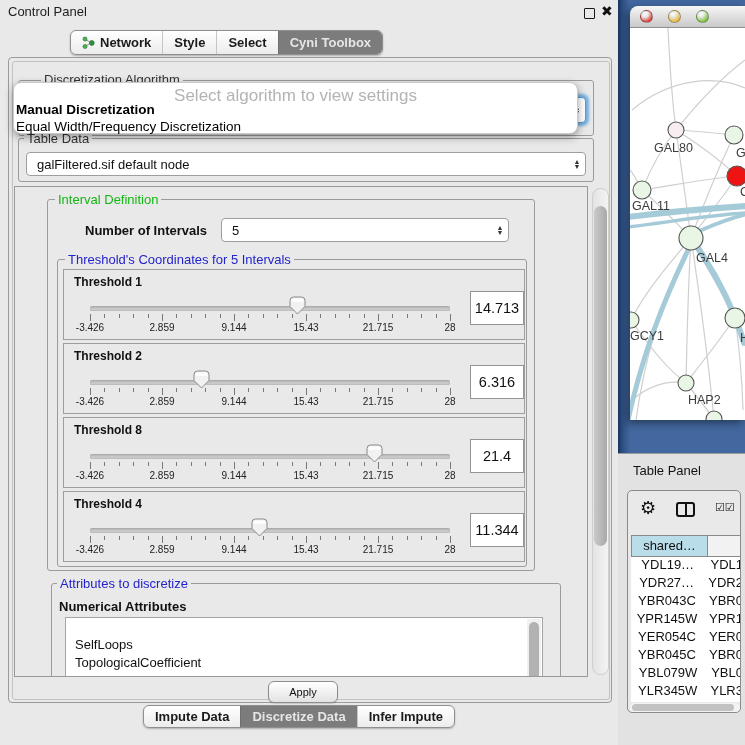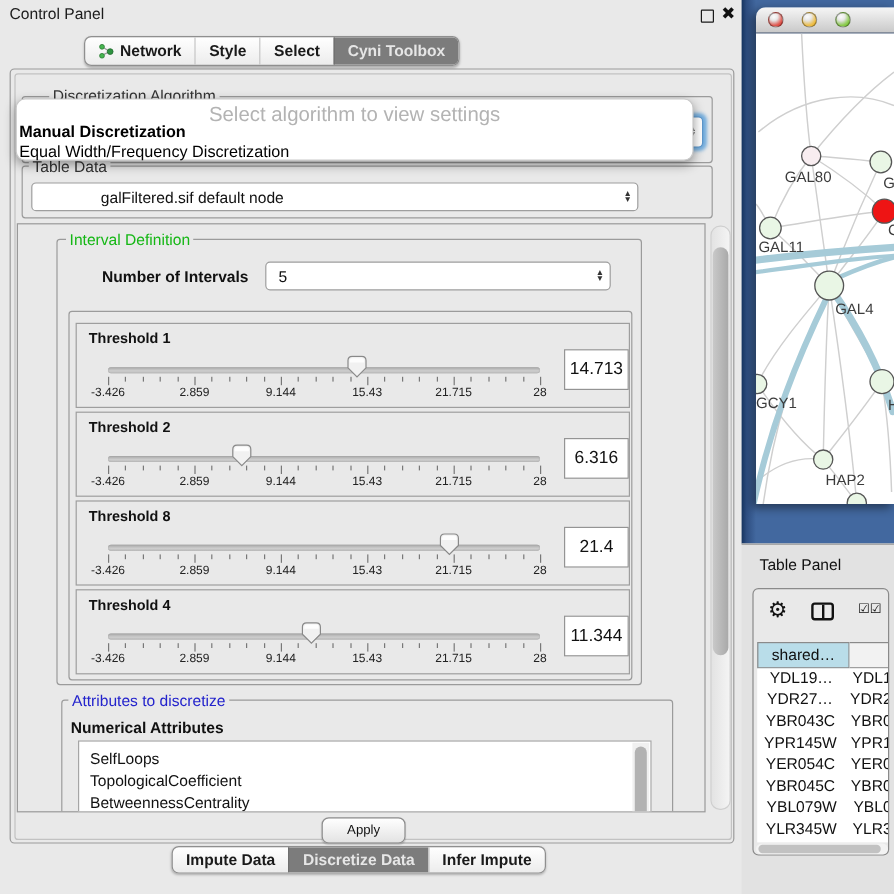--- a/index.html
+++ b/index.html
@@ -117,21 +117,21 @@
   <div class="combo focusring" style="left:26px;top:97px;width:560px;height:26px;">
     <div class="val"></div>
     <div class="arrows">
         <span>▲</span>
         <span>▼</span>
       </div>
   </div>
 
   <div class="grp" style="left:18px;top:138px;width:576px;height:44px;"></div>
   <div class="grp-label lbl-dark" style="left:24px;top:131px;">Table Data</div>
-  <div class="combo" style="left:26px;top:152px;width:506px;height:24px;padding-left:47px;">
+  <div class="combo" style="left:26px;top:152px;width:560px;height:24px;">
     <div class="val">galFiltered.sif default node</div>
     <div class="arrows">
         <span>▲</span>
         <span>▼</span>
       </div>
   </div>
 
   <div class="popup">
     <div class="prompt">Select algorithm to view settings</div>
     <div id="popup-items">
@@ -148,20 +148,21 @@
     <div class="abs" style="left:70px;top:36px;font-size:13px;font-weight:700;color:#111;">Number of Intervals</div>
     <div class="combo" style="left:206px;top:31px;width:288px;height:24px;">
       <div class="val">5</div>
       <div class="arrows">
           <span>▲</span>
           <span>▼</span>
         </div>
     </div>
 
     <div class="grp" style="left:42px;top:72px;width:470px;height:308px;"></div>
+    <div class="grp-label lbl-blue" style="left:50px;top:65px;">Threshold's Coordinates for 5 Intervals</div>
 
     <div id="thresholds">
         <div class="th-box" style="top: 82px;">
           <div class="th-label">Threshold 1</div>
           <div class="track"></div>
           <div class="tick" style="left: 26px; height: 7px;"></div>
           <div class="tick" style="left: 40.4px; height: 4px;"></div>
           <div class="tick" style="left: 54.8px; height: 4px;"></div>
           <div class="tick" style="left: 69.2px; height: 4px;"></div>
           <div class="tick" style="left: 83.6px; height: 4px;"></div>
@@ -320,21 +321,21 @@
               <path d="M2.5,4.5 Q2.5,2.5 4.5,2.5 H12.5 Q14.5,2.5 14.5,4.5 V6 H2.5 Z" fill="#fdfdfd"></path>
             </svg></div>
           <div class="val-box">11.344</div>
         </div>
       </div>
 
     <div class="grp" style="left:36px;top:396px;width:510px;height:130px;"></div>
     <div class="grp-label lbl-blue" style="left:42px;top:389px;">Attributes to discretize</div>
     <div class="abs" style="left:44px;top:412px;font-size:13px;font-weight:700;color:#111;">Numerical Attributes</div>
     <div class="attr-list" style="left:50px;top:430px;width:478px;height:70px;">
-      <div id="attr-items" style="padding-top:6px;">
+      <div id="attr-items" style="padding-top:18px;">
           <div class="attr-item">SelfLoops</div>
           <div class="attr-item">TopologicalCoefficient</div>
           <div class="attr-item">BetweennessCentrality</div>
         </div>
       <div class="list-scroll">
           <div class="list-thumb"></div>
         </div>
     </div>
   </div>
 

